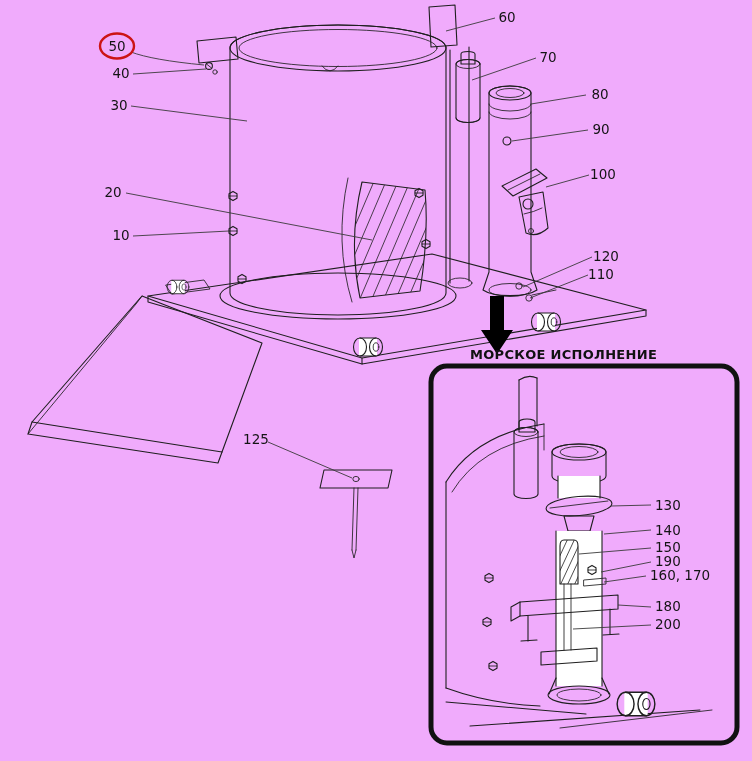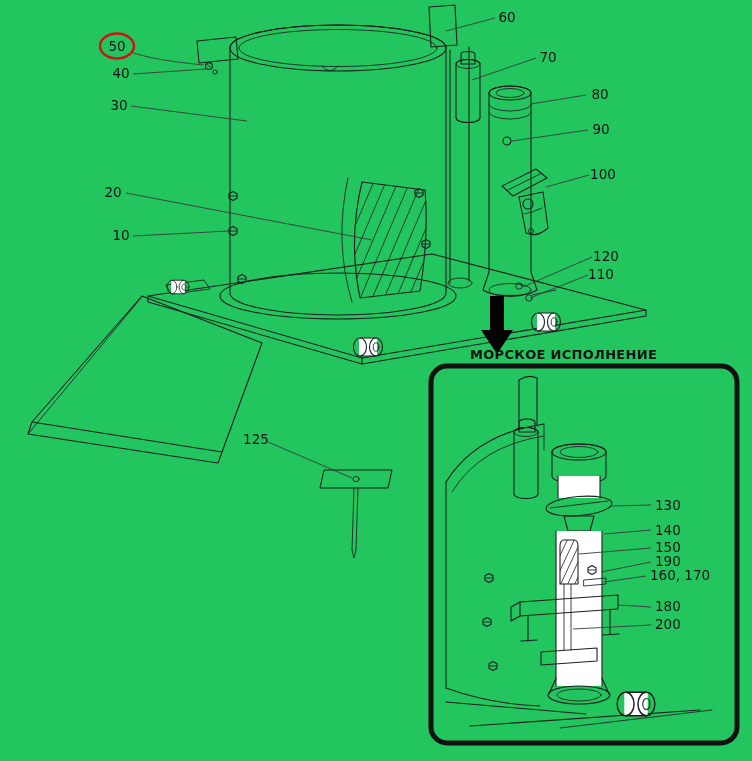--- a/index.html
+++ b/index.html
@@ -1,18 +1,18 @@
 <!DOCTYPE html>
 <html><head>
 <meta charset="utf-8">
 <style>
   * { box-sizing: border-box; }
   html, body { margin: 0; padding: 0; background: #ffffff; }
   body { width: 752px; height: 761px; font-family: "DejaVu Sans", sans-serif; }
-  .canvas { position: relative; width: 752px; height: 761px; background: #22c55e; overflow: hidden; }
+  .canvas { position: relative; width: 752px; height: 761px; background: #f0abfc; overflow: hidden; }
   svg { display: block; }
   .ln { fill: none; stroke: #1f1f1f; stroke-width: 1.1; stroke-linejoin: round; stroke-linecap: round; }
   .thin { stroke-width: 0.85; }
   .leader { fill: none; stroke: #3a3a3a; stroke-width: 0.9; }
   .hatch { stroke: #1f1f1f; stroke-width: 0.8; }
   .callout { font-size: 13.5px; fill: #141414; }
   .inset-title { font-size: 13px; font-weight: bold; fill: #111111; letter-spacing: 0.3px; }
   .inset-border { fill: none; stroke: #111111; stroke-width: 5; }
   .arrow { fill: #000000; stroke: none; }
   .red-circle { fill: none; stroke: #cc1414; stroke-width: 2.4; }

